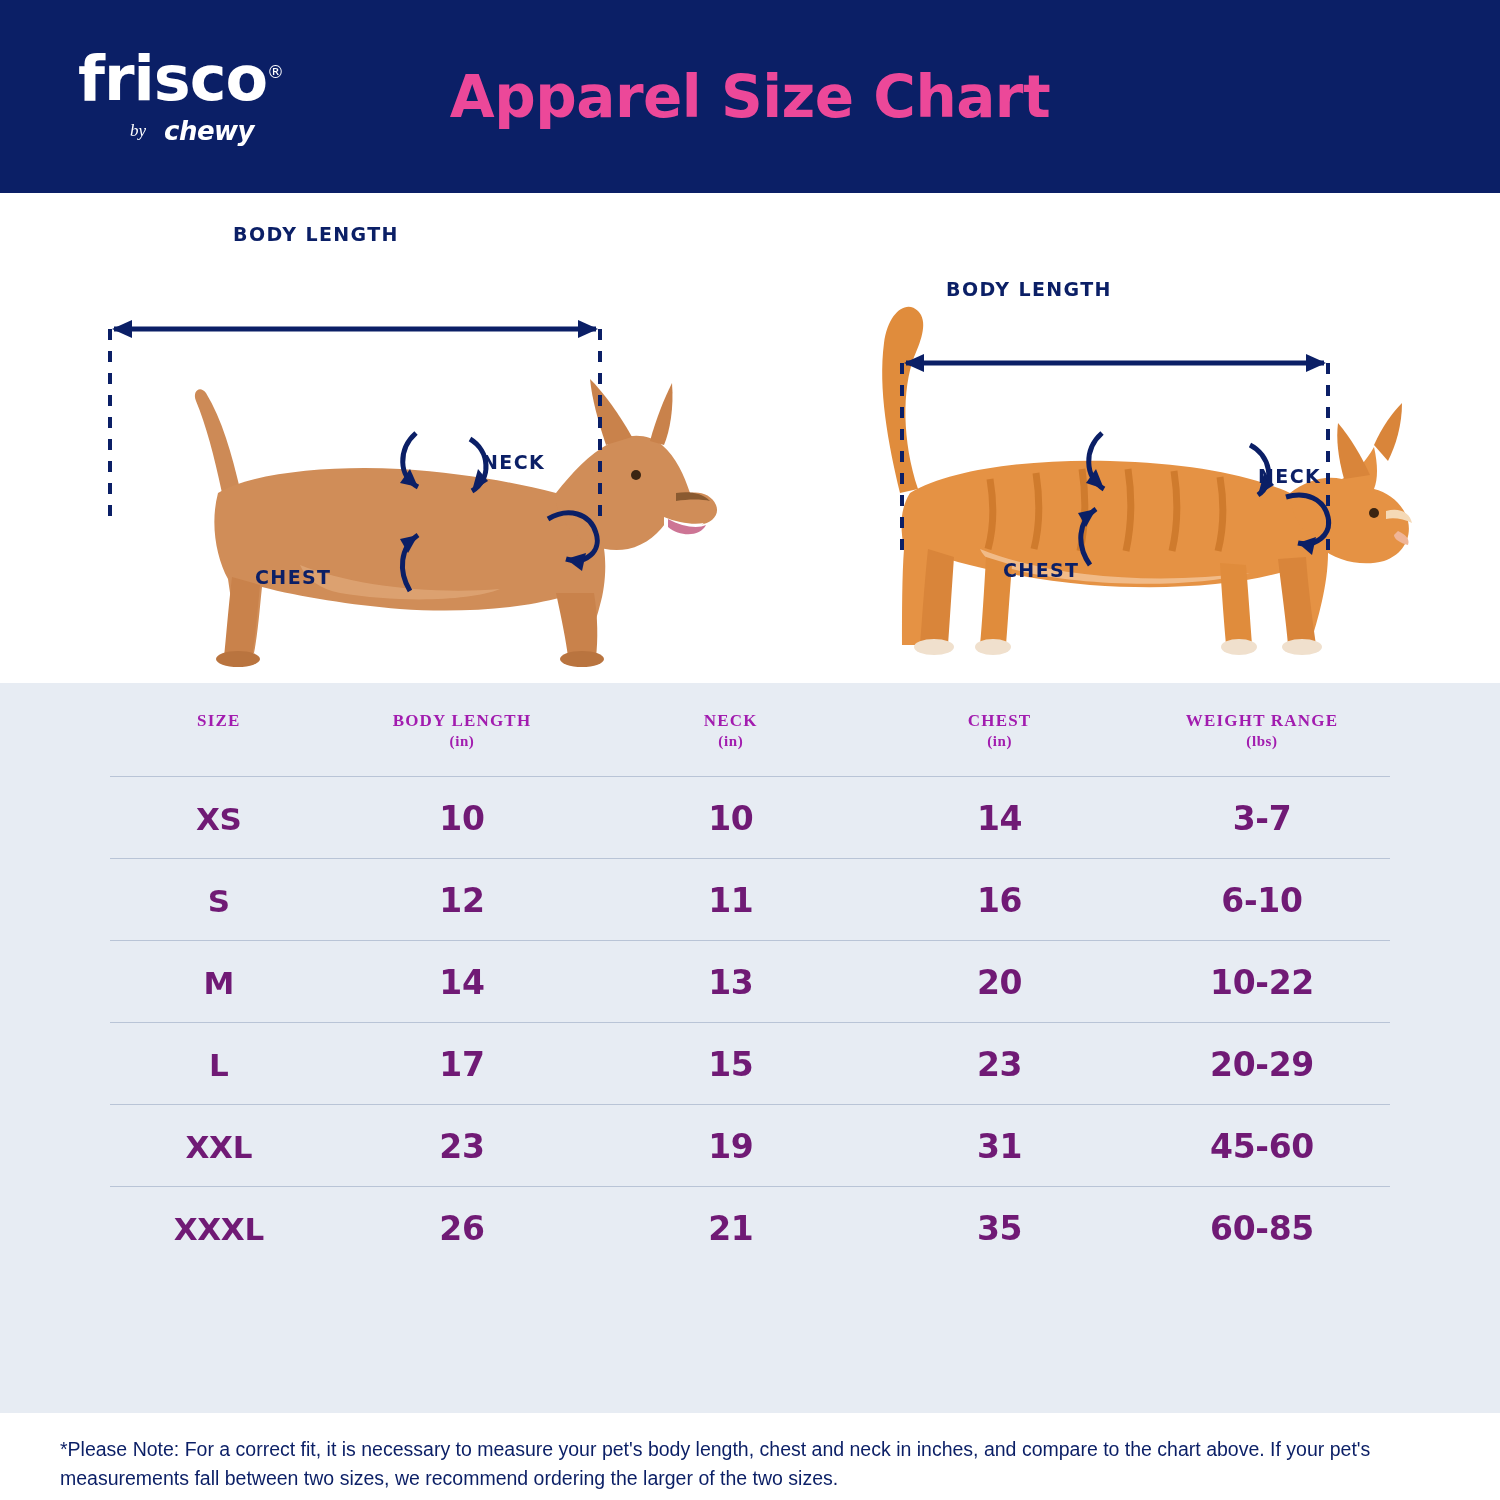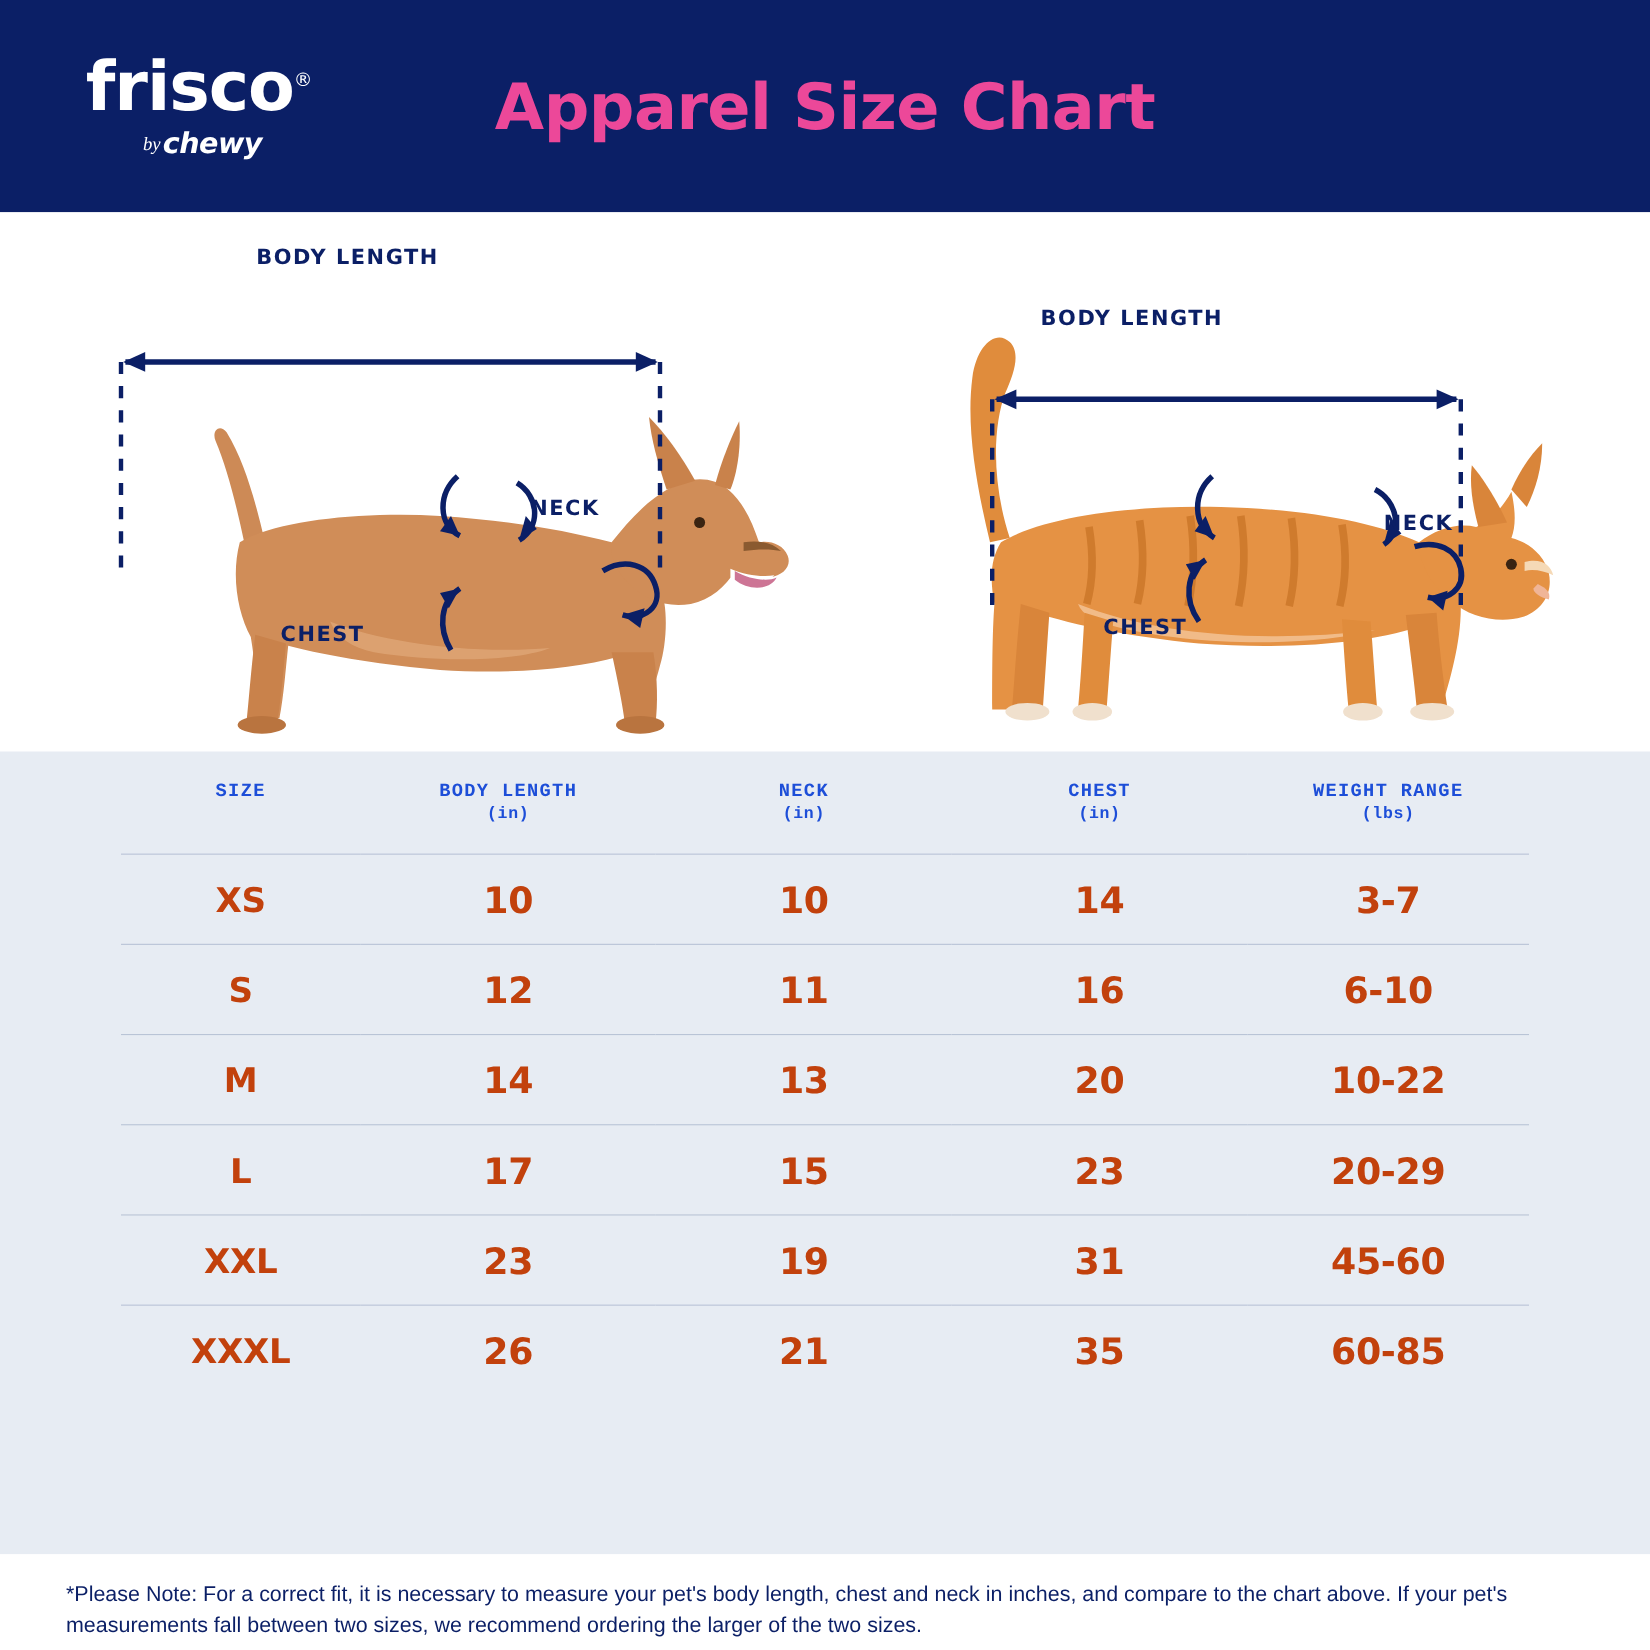--- a/index.html
+++ b/index.html
@@ -40,21 +40,21 @@
   .logo-main .reg {
     font-size: 17px;
     vertical-align: super;
     font-weight: normal;
   }
   .logo-sub {
     margin-top: 6px;
     margin-left: 52px;
     display: flex;
     align-items: center;
-    gap: 2px;
+    gap: 18px;
   }
   .logo-sub .by {
     color: #ffffff;
     font-size: 17px;
     font-family: "Liberation Serif", serif;
     font-style: italic;
   }
   .logo-sub .chewy {
     color: #ffffff;
     font-size: 26px;
@@ -100,37 +100,37 @@
   
   .table-wrap {
     background: #e7ecf3;
     flex: 1;
     padding: 28px 110px 0 110px;
     display: flex;
     flex-direction: column;
   }
   table { width: 100%; border-collapse: collapse; }
   th {
-    color: #1d4ed8;
+    color: #a21caf;
     font-size: 17px;
     font-weight: bold;
     letter-spacing: 1.2px;
     padding-bottom: 26px;
-    font-family: Liberation Mono, monospace;
+    font-family: Liberation Serif, serif;
     vertical-align: top;
     line-height: 1.22;
   }
   th .unit { font-size: 15px; letter-spacing: 0.6px; display: block; font-weight: bold; }
   th.c-size { width: 17%; }
   th.c-body { width: 21%; }
   th.c-neck { width: 21%; }
   th.c-chest { width: 21%; }
   th.c-weight { width: 20%; }
   td {
-    color: #c2410c;
+    color: #701a75;
     text-align: center;
     font-size: 33px;
     font-weight: bold;
     padding: 22px 0 20px 0;
     border-top: 1.6px solid #b9c4d6;
     font-family: "DejaVu Sans", sans-serif;
     letter-spacing: -0.3px;
   }
   td.size-cell { font-size: 31px; }
 

